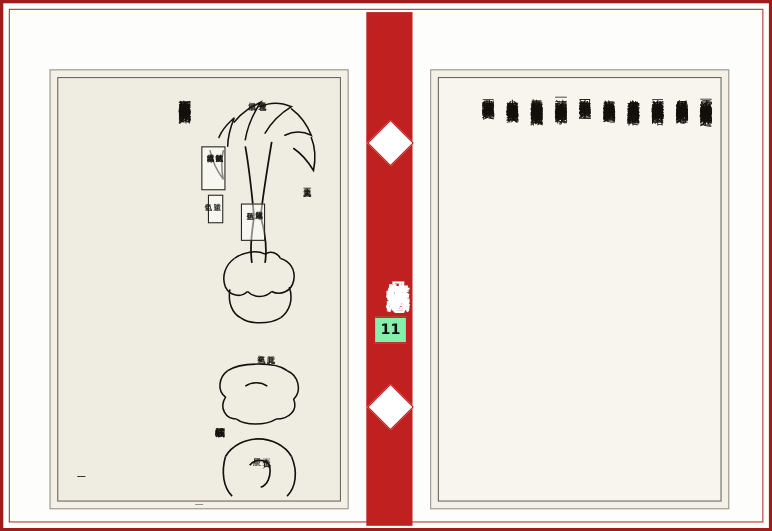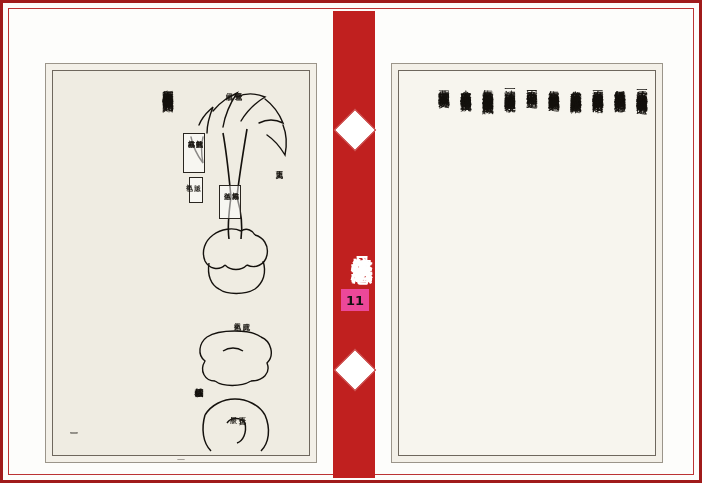--- a/index.html
+++ b/index.html
@@ -70,21 +70,21 @@
     border: 1px solid #c0201f;
   }
   .spine-diamond.top { top: 112px; }
   .spine-diamond.bottom { top: 352px; }
   .page-number {
     position: absolute;
     left: 337px;
     top: 285px;
     width: 28px;
     height: 22px;
-    background: #ec4899;
+    background: #86efac;
     color: #111111;
     font-family: "DejaVu Sans", sans-serif;
     font-size: 13px;
     font-weight: bold;
     display: flex;
     align-items: center;
     justify-content: center;
     border: 1px solid #c0201f;
   }
 

